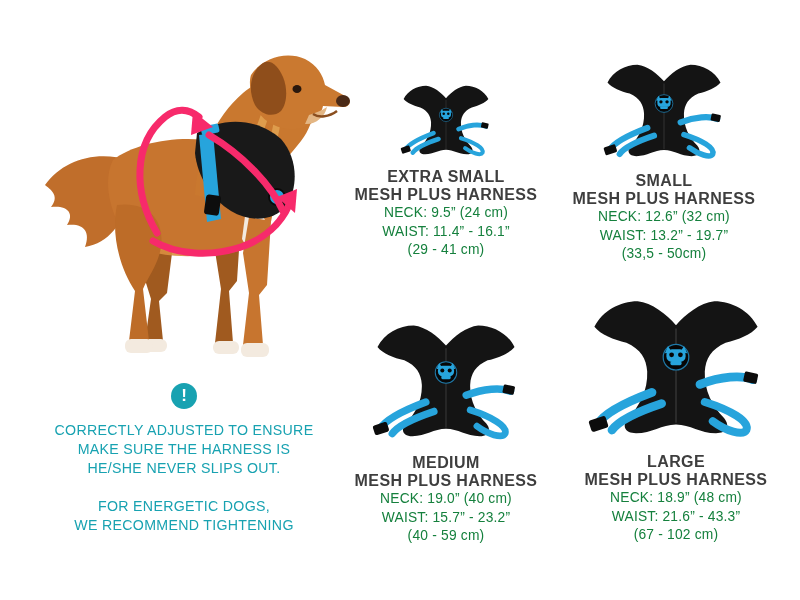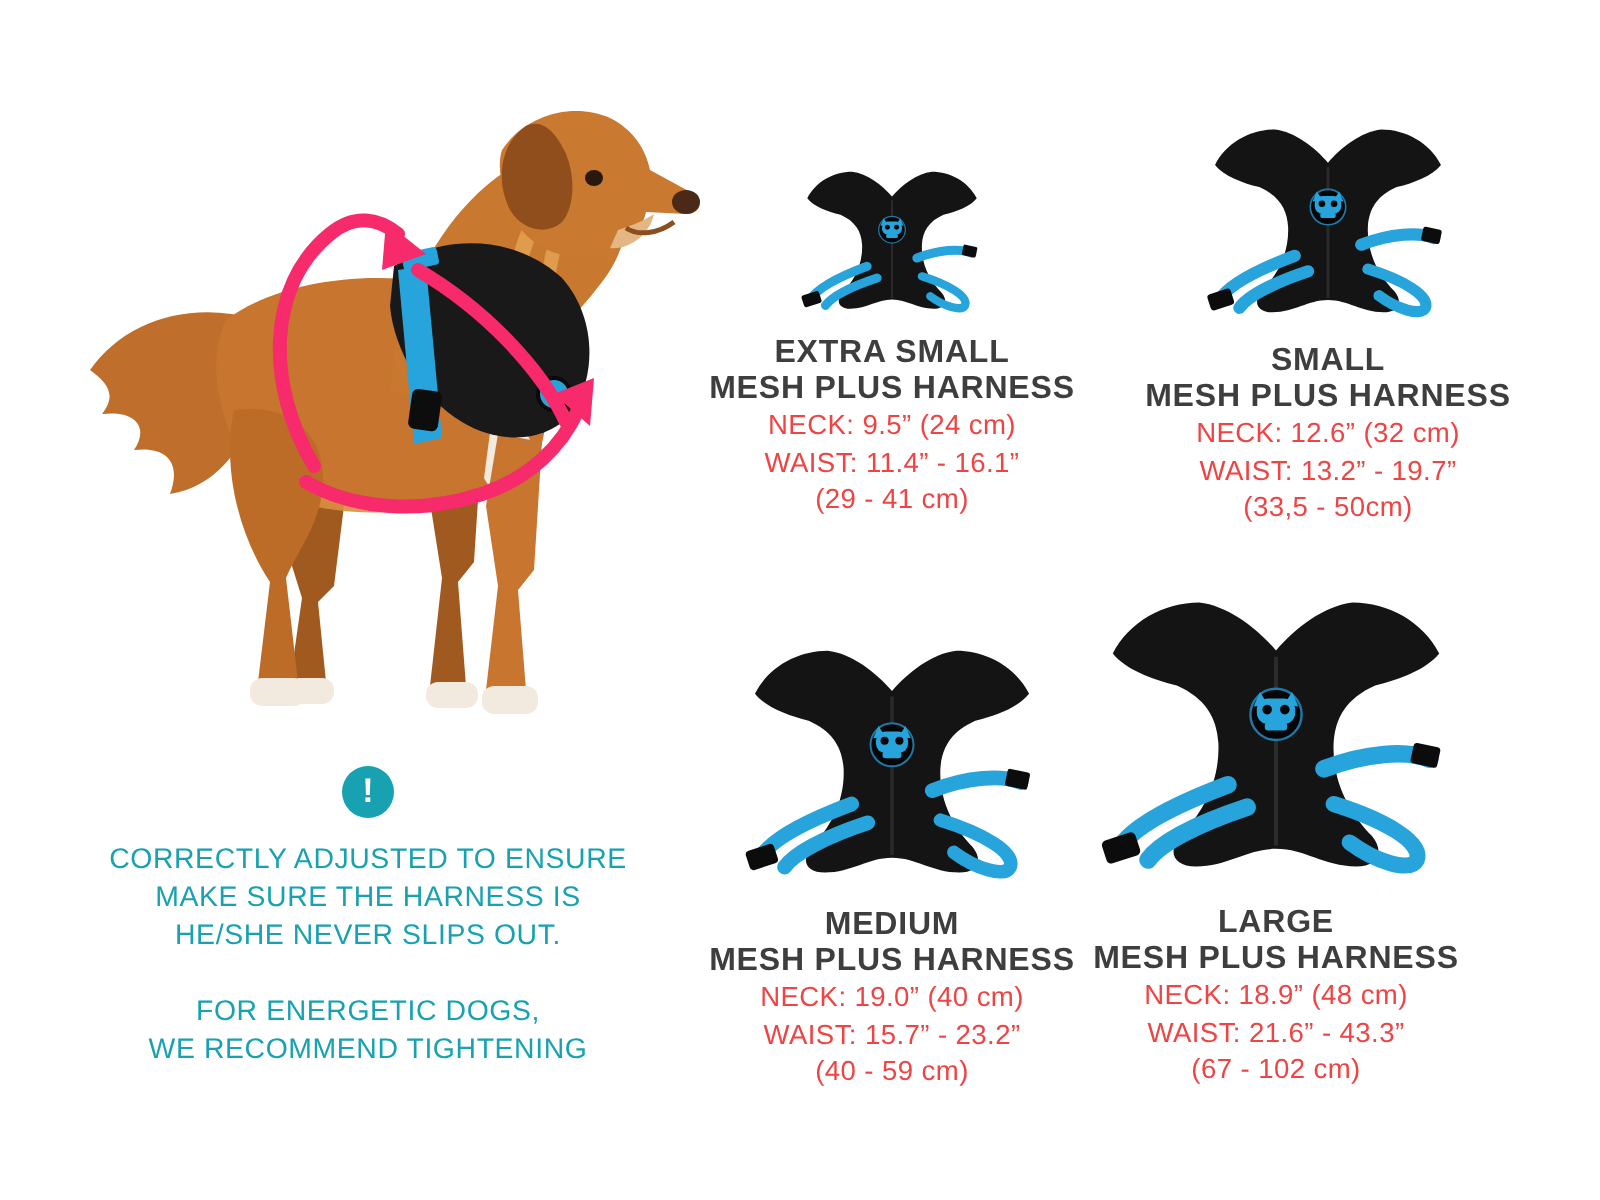--- a/index.html
+++ b/index.html
@@ -27,26 +27,26 @@
 
   
   .size-card{position:absolute;width:196px;text-align:center;}
   .size-card svg.harness{display:block;margin:0 auto;}
   .card-xs{left:348px;top:80px;}
   .card-xs svg.harness{width:92px;height:81px;}
   .card-s{left:566px;top:57px;}
   .card-s svg.harness{width:122px;height:108px;}
   .card-m{left:348px;top:316px;}
   .card-m svg.harness{width:148px;height:131px;}
-  .card-l{left:540px;top:290px;}
+  .card-l{left:578px;top:290px;}
   .card-l svg.harness{width:176px;height:156px;}
 
   .size-text{margin-top:7px;color:var(--text-dark,#3E3E3E);}
   .size-name,.product-name{font-weight:700;font-size:16px;line-height:18px;letter-spacing:.4px;}
-  .spec{font-weight:400;font-size:13.8px;line-height:18.5px;letter-spacing:.2px;color:#ef4444;}
+  .spec{font-weight:400;font-size:13.8px;line-height:18.5px;letter-spacing:.2px;color:#15803d;}
 
   .defs-holder{position:absolute;width:0;height:0;overflow:hidden;}
 </style>
 </head>
 <body>
 
 <div class="stage">
 
   <svg class="defs-holder" aria-hidden="true">
     <defs>

